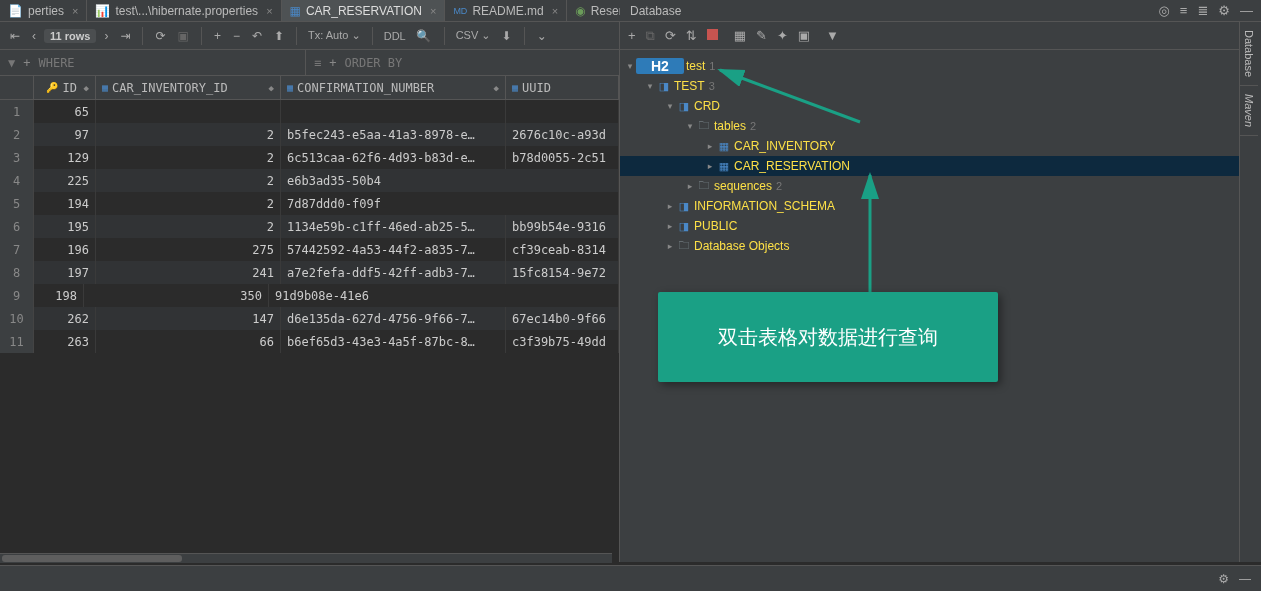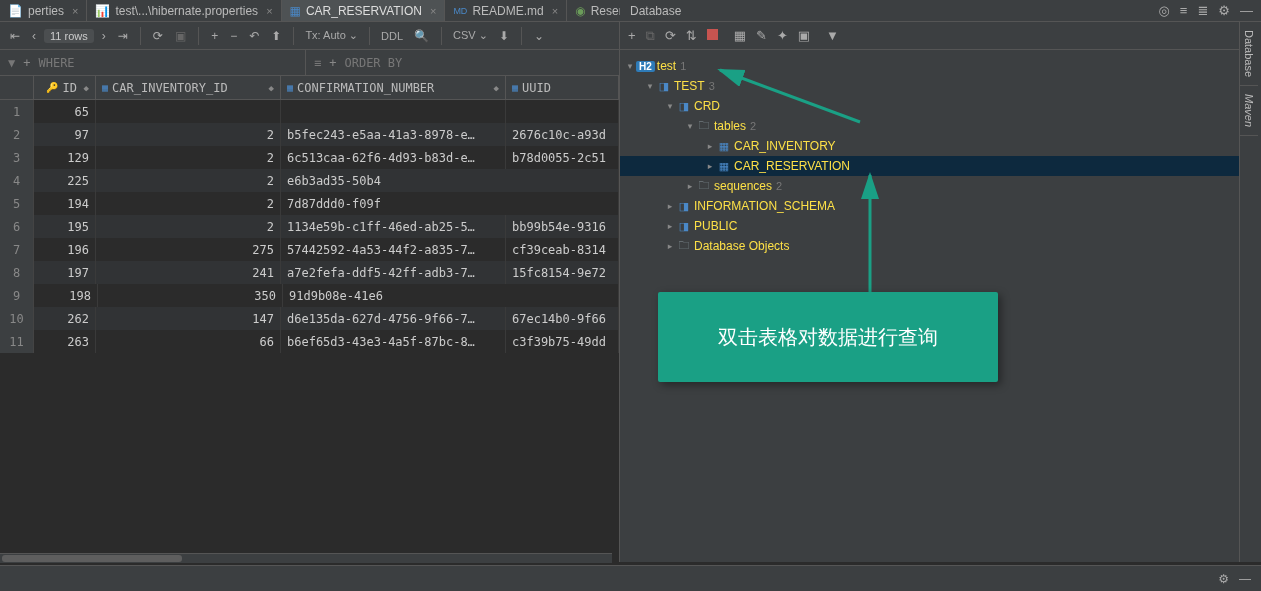--- a/index.html
+++ b/index.html
@@ -27,21 +27,21 @@
 .top-right-icons span { cursor: pointer; font-size: 13px; }
 
 .main-area { display: flex; height: 540px; }
 .left-pane { width: 620px; display: flex; flex-direction: column; border-right: 1px solid #555; }
 .right-pane { flex: 1; display: flex; flex-direction: column; position: relative; background: #3c3f41; }
 
 .toolbar { display: flex; align-items: center; height: 28px; background: #3c3f41; border-bottom: 1px solid #555; padding: 0 6px; gap: 4px; }
 .toolbar .sep { width: 1px; height: 18px; background: #555; margin: 0 4px; }
 .toolbar .btn { color: #aaa; cursor: pointer; padding: 2px 4px; font-size: 12px; }
 .toolbar .txt { color: #aaa; font-size: 11px; padding: 0 3px; }
-.rows-badge { background: #4b4e50; padding: 1px 6px; border-radius: 3px; font-size: 11px; color: #ccc; }
+.rows-badge { background: #4b4e50; padding: 1px 6px; border-radius: 3px; font-size: 11px; color: #ccc; font-weight: bold; }
 
 .filter-row { display: flex; height: 26px; background: #3c3f41; border-bottom: 1px solid #555; }
 .filter-cell { display: flex; align-items: center; padding: 0 8px; color: #777; font-family: "Consolas", monospace; font-size: 12px; }
 .filter-cell.where { width: 305px; gap: 8px; }
 .filter-cell.order { flex: 1; gap: 8px; border-left: 1px solid #555; }
 
 .grid-header { display: flex; height: 24px; background: #3c3f41; border-bottom: 1px solid #555; }
 .gutter-h { width: 34px; border-right: 1px solid #555; }
 .col-h { display: flex; align-items: center; padding: 0 6px; border-right: 1px solid #555; color: #bbb; font-family: "Consolas", monospace; font-size: 12px; gap: 4px; position: relative; }
 .col-h .sort { position: absolute; right: 6px; color: #888; font-size: 9px; }
@@ -65,21 +65,21 @@
 .db-toolbar .btn { color: #aaa; cursor: pointer; padding: 2px; font-size: 13px; }
 .red-square { width: 11px; height: 11px; background: #c75450; display: inline-block; }
 
 .tree { padding: 6px 0; flex: 1; overflow: auto; font-size: 12px; }
 .tree-row { display: flex; align-items: center; height: 20px; cursor: pointer; white-space: nowrap; }
 .tree-row.selected { background: #0d293e; }
 .tree-arrow { width: 12px; color: #888; font-size: 9px; text-align: center; }
 .tree-icon { width: 16px; text-align: center; font-size: 11px; }
 .tree-label { color: #fde047; padding-left: 2px; }
 .tree-count { color: #777; padding-left: 4px; font-size: 11px; }
-.h2-badge { background: #2e7bb8; color: #fff; font-size: 10px; padding: 0 3px; border-radius: 2px; font-weight: bold; }
+.h2-badge { background: #2e7bb8; color: #fff; font-size: 14px; padding: 0 15px; border-radius: 2px; font-weight: bold; }
 .folder-icon { color: #87939a; }
 .schema-icon { color: #4a88c7; }
 .table-icon-tree { color: #4a88c7; }
 
 .callout {
   position: absolute; left: 38px; top: 270px; width: 340px; height: 90px;
   background: #1aa085; color: #fff; font-size: 20px; display: flex;
   align-items: center; justify-content: center; border-radius: 2px;
   box-shadow: 3px 3px 8px rgba(0,0,0,0.4);
 }
@@ -250,21 +250,21 @@
         </div>
         <div class="row">
           <div class="gutter">8</div>
           <div class="cell num col-id" style="width:62px">197</div>
           <div class="cell num col-inv" style="width:185px">241</div>
           <div class="cell col-conf" style="width:225px">a7e2fefa-ddf5-42ff-adb3-7…</div>
           <div class="cell col-uuid" style="flex:1">15fc8154-9e72</div>
         </div>
         <div class="row">
           <div class="gutter">9</div>
-          <div class="cell num col-id" style="width:64px">198</div>
+          <div class="cell num col-id" style="width:50px">198</div>
           <div class="cell num col-inv" style="width:185px">350</div>
           <div class="cell col-uuid" style="flex:1">91d9b08e-41e6</div>
         </div>
         <div class="row">
           <div class="gutter">10</div>
           <div class="cell num col-id" style="width:62px">262</div>
           <div class="cell num col-inv" style="width:185px">147</div>
           <div class="cell col-conf" style="width:225px">d6e135da-627d-4756-9f66-7…</div>
           <div class="cell col-uuid" style="flex:1">67ec14b0-9f66</div>
         </div>

